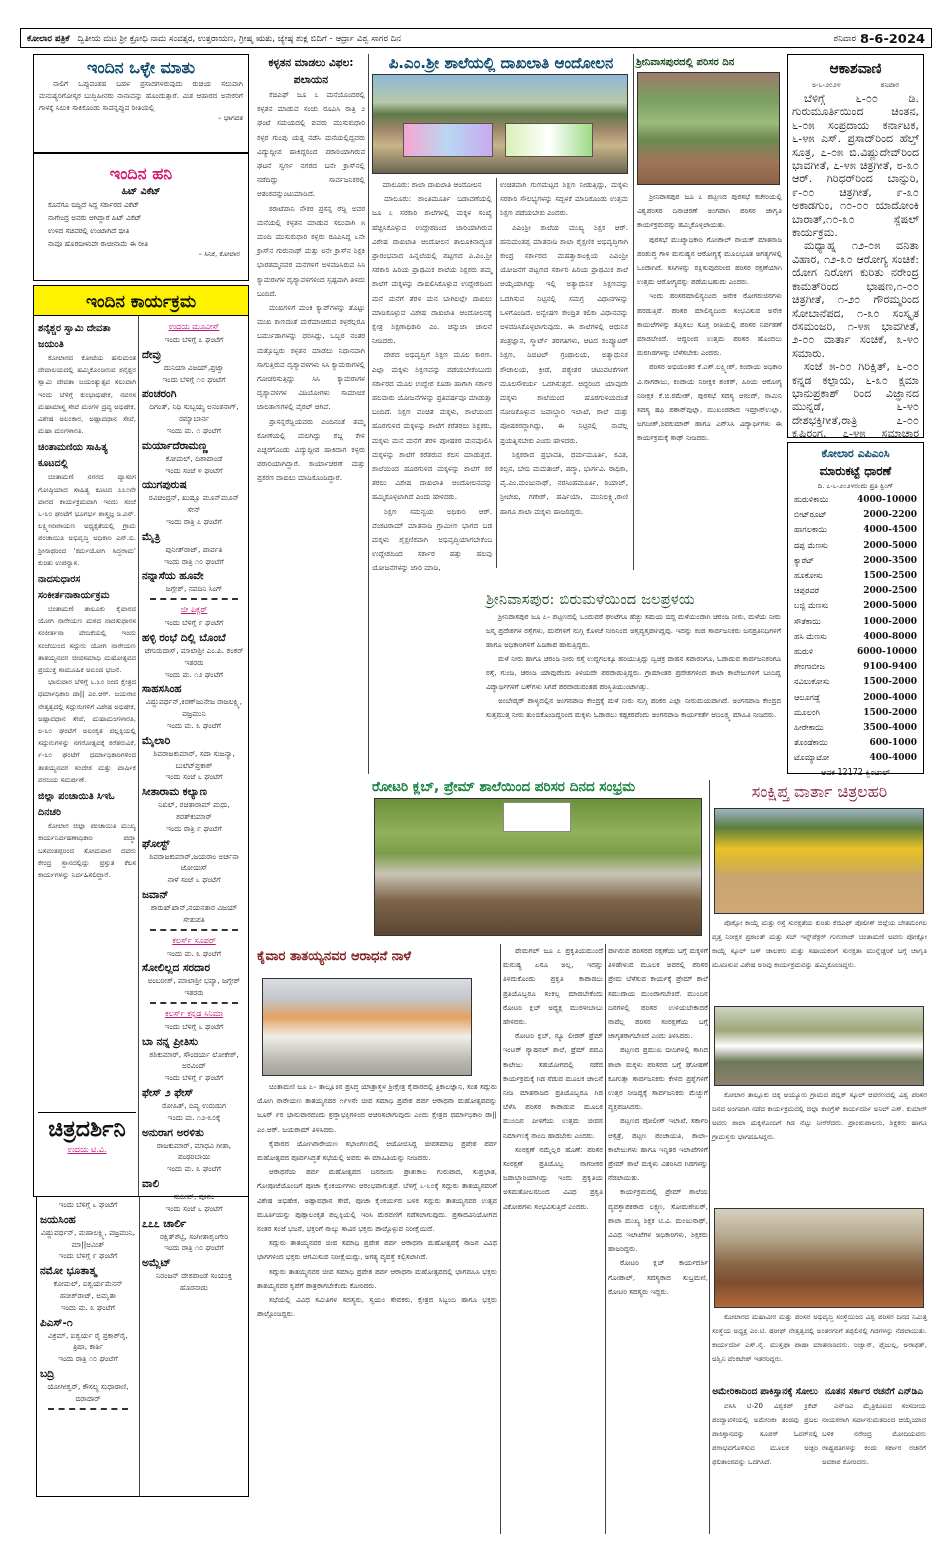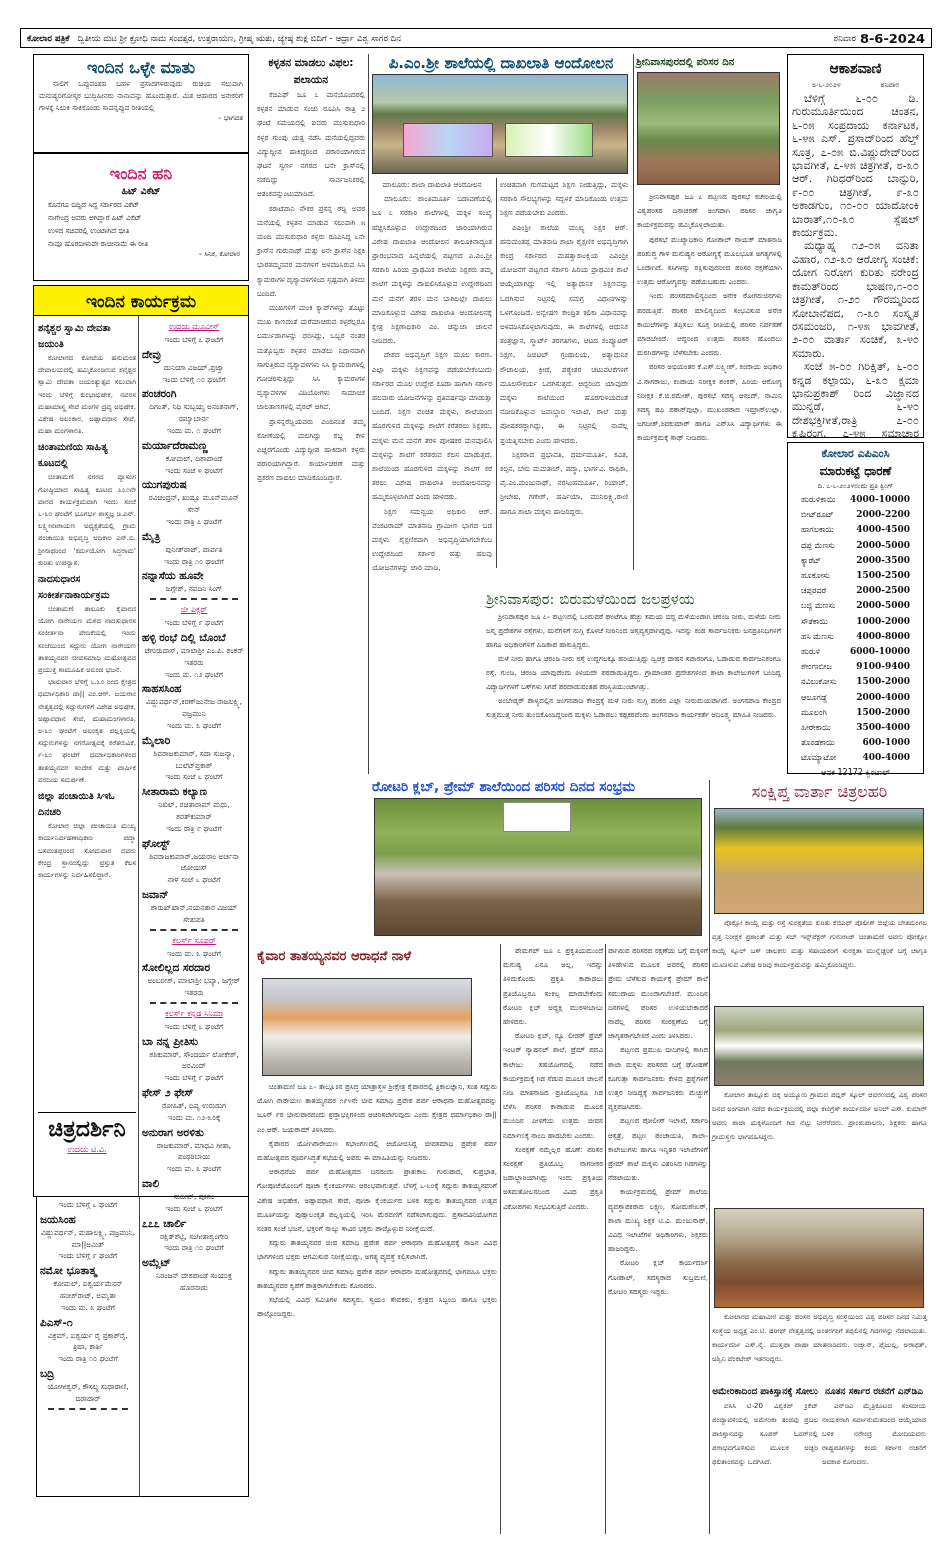--- a/index.html
+++ b/index.html
@@ -211,21 +211,21 @@
     <span>೮-೬-೨೦೨೪</span>
     <span>ಶನಿವಾರ</span>
   </div>
   <div class="txt" style="font-size:11px;line-height:13.4px">
       <p>ಬೆಳಿಗ್ಗೆ ೬-೦೦ ಡಿ. ಗುರುಮೂರ್ತಿಯಿಂದ ಚಿಂತನ, ೬-೦೫ ಸಂಪ್ರದಾಯ ಕರ್ನಾಟಕ, ೬-೪೫ ಎಸ್. ಪ್ರಸಾದ್‌ರಿಂದ ಹೆಲ್ತ್ ಸೂತ್ರ, ೭-೦೫ ಬಿ.ವಿಷ್ಣುದೇವ್‌ರಿಂದ ಭಾವಗೀತೆ, ೭-೪೫ ಚಿತ್ರಗೀತೆ, ೮-೩೦ ಆರ್. ಗಿರಿಧರ್‌ರಿಂದ ಬಾನ್ಸುರಿ, ೯-೦೦ ಚಿತ್ರಗೀತೆ, ೯-೩೦ ಅಕಾಡಗುಂ, ೧೦-೦೦ ಯಾದೋಂಕಿ ಬಾರಾತ್,೧೦-೩೦ ಸ್ಪೆಷಲ್ ಕಾರ್ಯಕ್ರಮ.</p>
       <p>ಮಧ್ಯಾಹ್ನ ೧೨-೦೫ ವನಿತಾ ವಿಹಾರ, ೧೨-೩೦ ಆರೋಗ್ಯ ಸಂಚಿಕೆ: ಯೋಗ ನಿರೋಗ ಕುರಿತು ನರೇಂದ್ರ ಕಾಮತ್‌ರಿಂದ ಭಾಷಣ,೧-೦೦ ಚಿತ್ರಗೀತೆ, ೧-೨೦ ಗೌರಮ್ಮರಿಂದ ಸೋಬಾನೆಪದ, ೧-೩೦ ಸಂಸ್ಕೃತ ರಸಮಂಜರಿ, ೧-೪೫ ಭಾವಗೀತೆ, ೨-೦೦ ವಾರ್ತಾ ಸಂಚಿಕೆ, ೩-೪೦ ಸಮಾರು.</p>
       <p>ಸಂಜೆ ೫-೦೦ ಗಿರಿಕ್ಷಿತ್, ೬-೦೦ ಕನ್ನಡ ಕಲ್ಪಾಯ, ೬-೩೦ ಕ್ಷಮಾ ಭಾನುಪ್ರಕಾಶ್ ರಿಂದ ವಿಜ್ಞಾನದ ಮುನ್ನಡೆ, ೬-೪೦ ದೇಶಭಕ್ತಿಗೀತೆ,ರಾತ್ರಿ ೭-೦೦ ಕೃಷಿರಂಗ, ೭-೪೫ ಸಮಾಚಾರ ದರ್ಶನ, ೮-೦೦ ಯುವವಾಣಿ, ೮-೩೦ ಅಂಗ್ಲ ಯುವವಾಣಿ, ೯-೦೫ ಸ್ಪಾಟ್ ಲೈಟ್, ೯-೩೦ ಸುವಾರ್ತ, ೧೦ಕ್ಕೆ ರಾಷ್ಟ್ರೀಯ ಸಂಗೀತ ಸಮ್ಮೇಳನದಲ್ಲಿ ಭುವನೇಶ್ವರಿಂದ ಹಾಡಾಗಾರಿಕೆ.</p>
     </div>
 </div>
 
-<div class="abs box" style="left:787px;top:442px;width:137px;height:332px;padding:2px 9px">
+<div class="abs box" style="left:787px;top:442px;width:137px;height:332px;padding:2px 2px">
   <div class="h-maroon" style="font-size:11px;line-height:17px">ಕೋಲಾರ ಎಪಿಎಂಸಿ</div>
   <div style="font-weight:bold;font-size:12px;text-align:center;line-height:18px">ಮಾರುಕಟ್ಟೆ ಧಾರಣೆ</div>
   <div style="font-size:6.8px;text-align:center;line-height:12px">ದಿ. ೭-೬-೨೦೨೪ರಂದು ಪ್ರತಿ ಕ್ವಿಂಗ್</div>
   <div id="market-rows">
       <div class="price-row">
         <span>ಹುರುಳಿಕಾಯಿ</span>
         <span class="v">4000-10000</span>
       </div>
       <div class="price-row">
         <span>ಬೀಟ್‌ರೂಟ್</span>
@@ -302,21 +302,21 @@
 <div class="abs" style="left:486px;top:588px;width:295px">
   <div class="h-green" style="font-size:14.5px;line-height:22px;color:#1d4a22;font-weight:normal;letter-spacing:0.2px">ಶ್ರೀನಿವಾಸಪುರ: ಬಿರುಮಳೆಯಿಂದ ಜಲಪ್ರಳಯ</div>
   <div class="txt" style="font-size:7.1px;line-height:14px">
       <p>ಶ್ರೀನಿವಾಸಪುರ ಜೂ ೭– ಪಟ್ಟಣದಲ್ಲಿ ಒಂದುವರೆ ಘಂಟೆಗೂ ಹೆಚ್ಚು ಸಮಯ ಬಿದ್ದ ಮಳೆಯಿಂದಾಗಿ ಚರಂಡಿ ನೀರು, ಮಳೆಯ ನೀರು ಜನ್ಮ ಪ್ರದೇಶಗಳ ರಸ್ತೆಗಳು, ಮನೆಗಳಿಗೆ ನುಗ್ಗಿ ಕೊಳಚೆ ನೀರಿನಿಂದ ಅಸ್ತವ್ಯಸ್ತವಾಗಿದ್ದವು. ಇದನ್ನು ಕಂಡ ಸಾರ್ವಜನಿಕರು ಜನಪ್ರತಿನಿಧಿಗಳಿಗೆ ಹಾಗೂ ಅಧಿಕಾರಿಗಳಿಗೆ ಹಿಡಿಶಾಪ ಹಾಕುತ್ತಿದ್ದರು.</p>
       <p>ಮಳೆ ನೀರು ಹಾಗೂ ಚರಂಡಿ ನೀರು ರಸ್ತೆ ಉದ್ದಗಲಕ್ಕೂ ಹರಿಯುತ್ತಿದ್ದು ದ್ವಿಚಕ್ರ ವಾಹನ ಸವಾರರಿಗೂ, ಓಡಾಡುವ ಸಾರ್ವಜನಿಕರಿಗೂ ರಸ್ತೆ, ಗುಂಡಿ, ಚರಂಡಿ ಯಾವುದೆಂದು ತಿಳಿಯದೇ ಪರದಾಡುತ್ತಿದ್ದರು. ಗ್ರಾಮಾಂತರ ಪ್ರದೇಶಗಳಿಂದ ಶಾಲಾ ಕಾಲೇಜುಗಳಿಗೆ ಬಂದಿದ್ದ ವಿದ್ಯಾರ್ಥಿಗಳಿಗೆ ಬಸ್‌ಗಳು ಸಿಗದೆ ಪರದಾಡುವಂತಹ ಪರಿಸ್ಥಿತಿಯುಂಟಾಗಿತ್ತು.</p>
       <p>ಅಂಬೇಡ್ಕರ್ ಪಾಳ್ಯದಲ್ಲಿನ ಅಂಗನವಾಡಿ ಕೇಂದ್ರಕ್ಕೆ ಮಳೆ ನೀರು ನುಗ್ಗಿ ಪರಿಕರ ಎಲ್ಲಾ ನೀರುಮಯವಾಗಿದೆ. ಅಂಗನವಾಡಿ ಕೇಂದ್ರದ ಸುತ್ತಮುತ್ತ ನೀರು ತುಂಬಿಕೊಂಡಿದ್ದರಿಂದ ಮಕ್ಕಳು ಓಡಾಡಲು ಕಷ್ಟಕರವೆಂದು ಅಂಗನವಾಡಿ ಕಾರ್ಯಕರ್ತೆ ಆದಿಲಕ್ಷ್ಮ ಮಾಹಿತಿ ನೀಡಿದರು.</p>
     </div>
 </div>
 
 <div class="abs" style="left:372px;top:776px;width:335px">
-  <div class="h-blue" style="font-size:13.5px;line-height:20px;color:#1d4ed8">ರೋಟರಿ ಕ್ಲಬ್, ಪ್ರೇಮ್ ಶಾಲೆಯಿಂದ ಪರಿಸರ ದಿನದ ಸಂಭ್ರಮ</div>
+  <div class="h-blue" style="font-size:13.5px;line-height:20px;color:#15803d">ರೋಟರಿ ಕ್ಲಬ್, ಪ್ರೇಮ್ ಶಾಲೆಯಿಂದ ಪರಿಸರ ದಿನದ ಸಂಭ್ರಮ</div>
 </div>
 <div class="abs photo" style="left:374px;top:798px;width:328px;height:138px;background:linear-gradient(180deg,#6c8f3b 0%,#8fb25a 25%,#7d9d4a 40%,#c9c3b5 55%,#7e6448 75%,#5c4634 100%)">
   <div style="position:absolute;left:128px;top:3px;width:68px;height:30px;background:#fff;border:1px solid #888"></div>
 </div>
 
 <div class="abs" style="left:257px;top:946px;width:240px">
   <div class="h-green" style="font-size:13px;line-height:20px;color:#7f1d1d">ಕೈವಾರ ತಾತಯ್ಯನವರ ಆರಾಧನೆ ನಾಳೆ</div>
 </div>
 <div class="abs photo" style="left:262px;top:978px;width:210px;height:98px;background:linear-gradient(180deg,#d9dce0 0%,#c3c7cc 20%,#e4a262 40%,#f0eee8 60%,#b9b7b0 85%,#a6a29a 100%)"></div>
 <div class="abs" style="left:257px;top:1080px;width:240px;height:450px;overflow:hidden">

